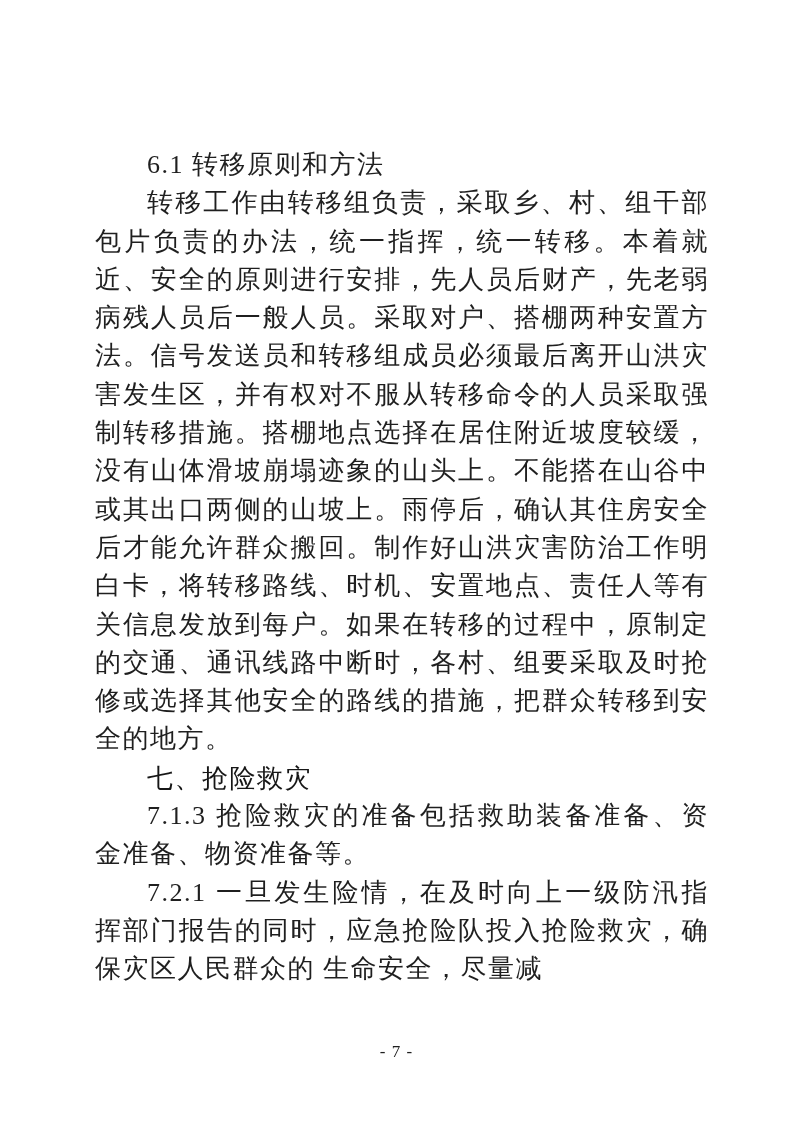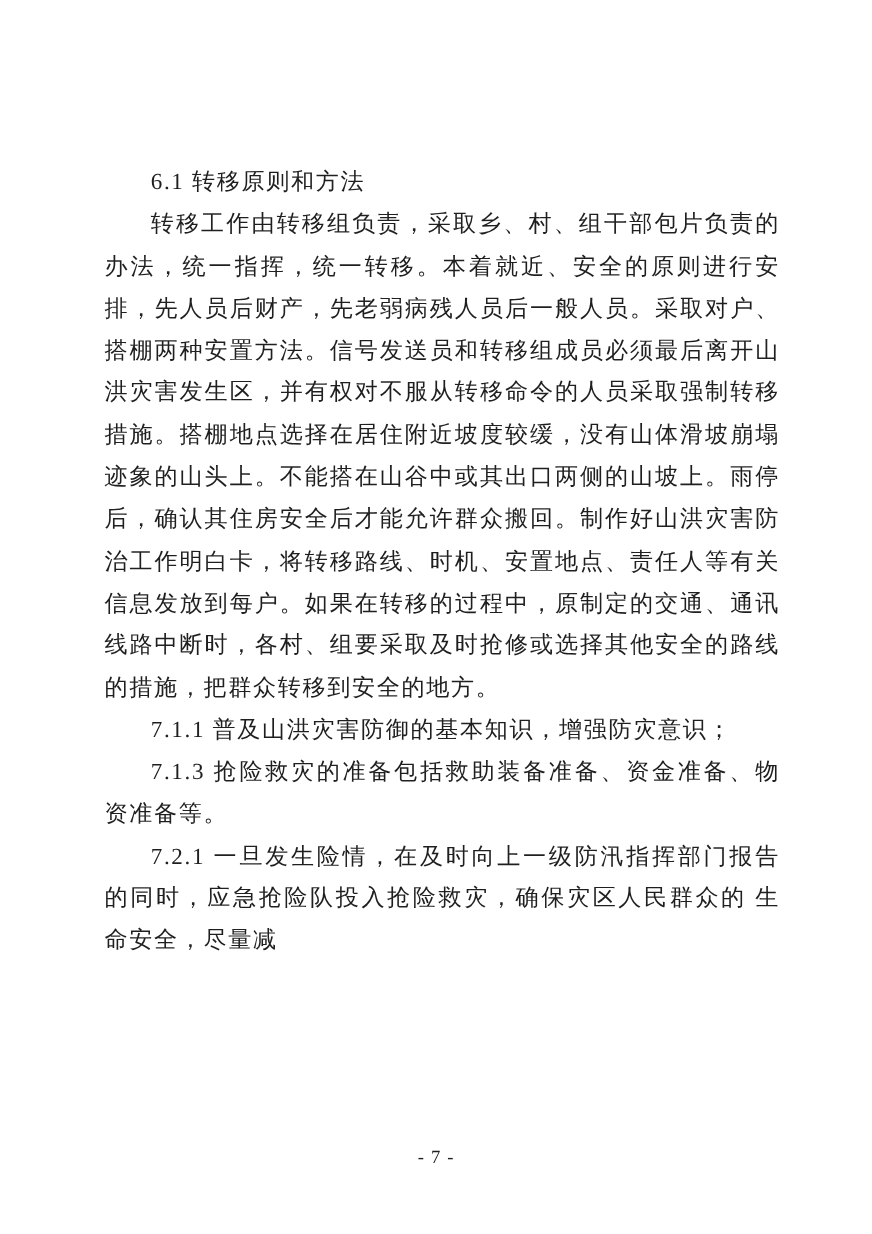--- a/index.html
+++ b/index.html
@@ -29,21 +29,21 @@
     line-height: 38.3px;
     letter-spacing: 1.5px;
     text-align: justify;
     text-justify: inter-character;
   }
   .content p,
   .content h2,
   .content h3 {
     margin: 0;
     padding: 0;
-    font-size: 21px;
+    font-size: 26px;
     line-height: 38.3px;
     font-weight: normal;
   }
   .para {
     text-indent: 2em;
   }
   .subheading {
     text-indent: 2em;
     text-align: left;
   }
@@ -70,23 +70,23 @@
 <body>
 
 <div class="page">
 
   <div class="content">
 
     <h3 class="subheading">6.1 转移原则和方法</h3>
 
     <p class="para">转移工作由转移组负责，采取乡、村、组干部包片负责的办法，统一指挥，统一转移。本着就近、安全的原则进行安排，先人员后财产，先老弱病残人员后一般人员。采取对户、搭棚两种安置方法。信号发送员和转移组成员必须最后离开山洪灾害发生区，并有权对不服从转移命令的人员采取强制转移措施。搭棚地点选择在居住附近坡度较缓，没有山体滑坡崩塌迹象的山头上。不能搭在山谷中或其出口两侧的山坡上。雨停后，确认其住房安全后才能允许群众搬回。制作好山洪灾害防治工作明白卡，将转移路线、时机、安置地点、责任人等有关信息发放到每户。如果在转移的过程中，原制定的交通、通讯线路中断时，各村、组要采取及时抢修或选择其他安全的路线的措施，把群众转移到安全的地方。</p>
 
+    <h2 class="heading-bold">七、抢险救灾</h2>
 
 
-    <p class="para">7.1.1 普及山洪灾害防御的基本知识，增强防灾意识；</p>
 
 
     <p class="para">7.1.3 抢险救灾的准备包括救助装备准备、资金准备、物资准备等。</p>
 
 
     <p class="para">7.2.1 一旦发生险情，在及时向上一级防汛指挥部门报告的同时，应急抢险队投入抢险救灾，确保灾区人民群众的 生命安全，尽量减</p>
 
   </div>
 
   <div class="page-footer">- 7 -</div>

